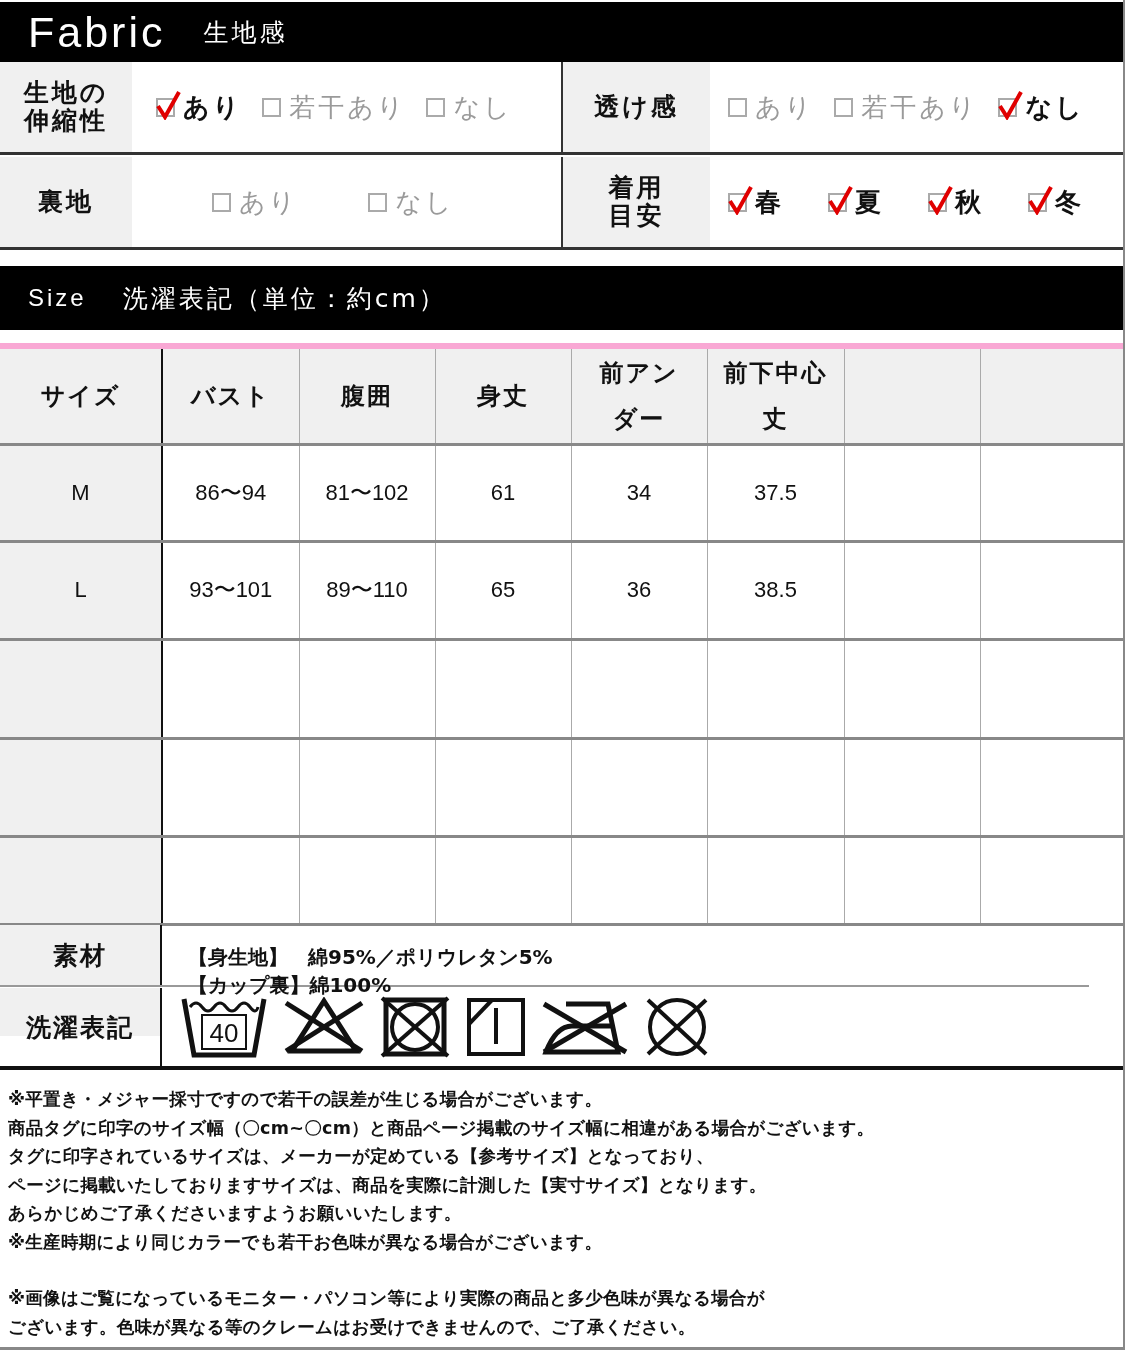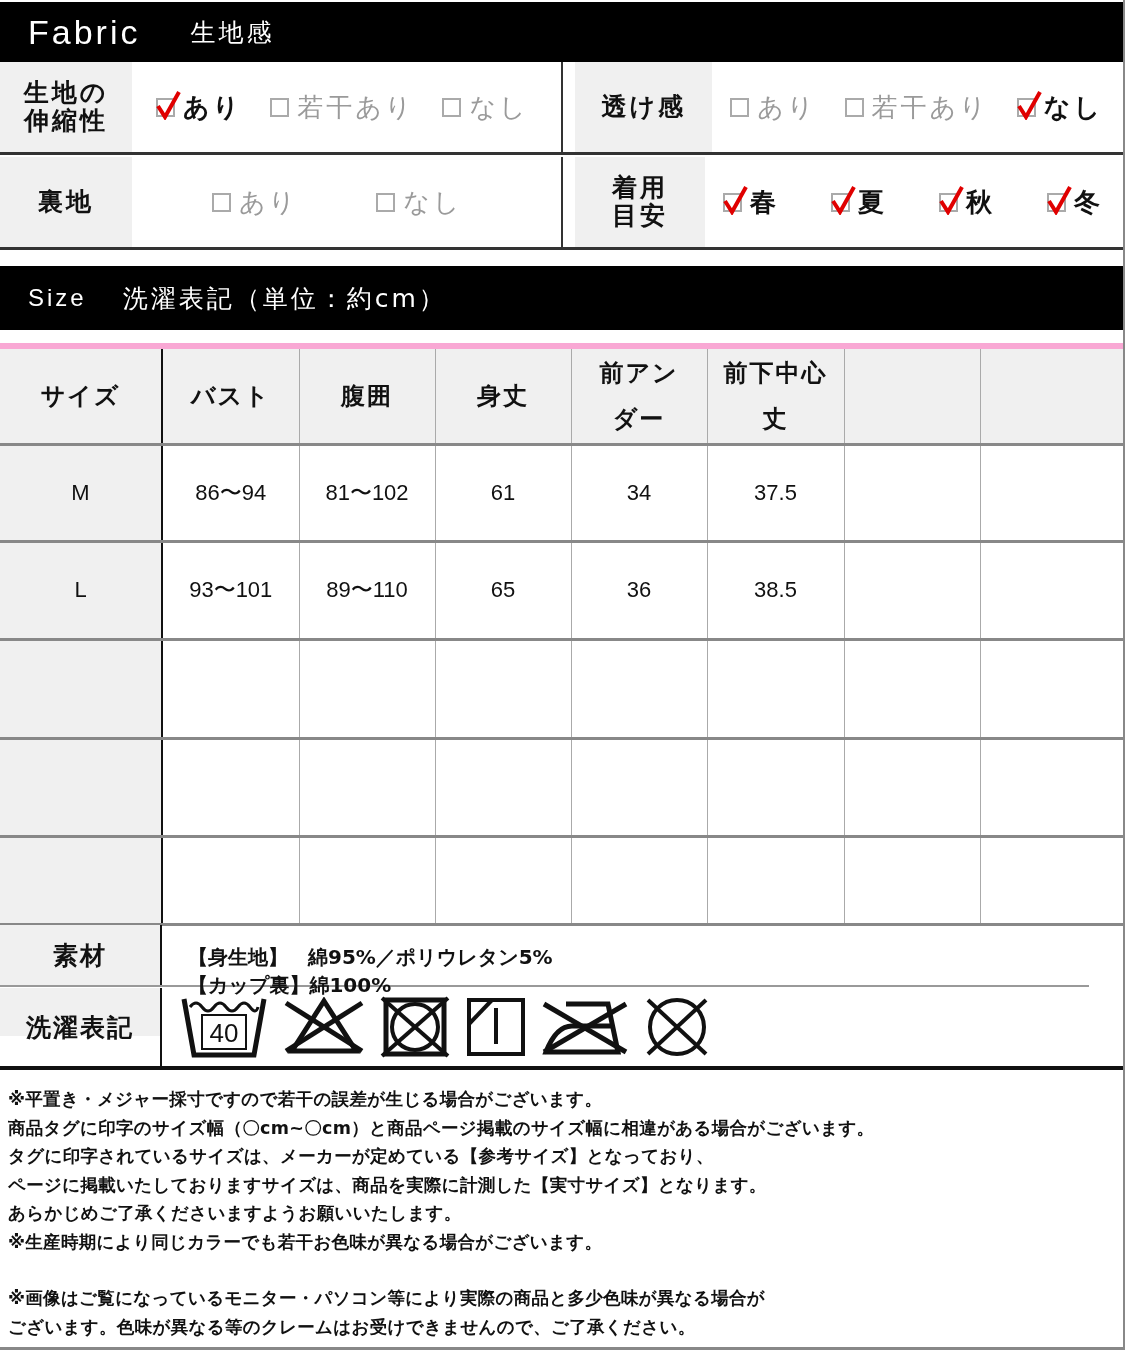--- a/index.html
+++ b/index.html
@@ -1,37 +1,37 @@
 <!DOCTYPE html>
 <html><head>
 <meta charset="utf-8">
 <style>
   * { box-sizing: border-box; margin: 0; padding: 0; }
   html, body { width: 1125px; height: 1350px; background: #ffffff; overflow: hidden; }
   body { font-family: "DejaVu Sans", "Liberation Sans", sans-serif; color: #111; position: relative; }
 
   .banner { position: absolute; left: 0; width: 1123px; background: #000; color: #fff; display: flex; align-items: center; }
   .banner .en { font-family: "Liberation Sans", sans-serif; font-size: 24px; letter-spacing: 3px; margin-left: 28px; }
-  .banner .ja { font-size: 25px; letter-spacing: 3px; margin-left: 50px; }
+  .banner .ja { font-size: 25px; letter-spacing: 3px; margin-left: 38px; }
   #fabric-banner { top: 2px; height: 60px; }
-  #fabric-banner .en { font-size: 34px; }
+  #fabric-banner .en { font-size: 43px; }
   #size-banner { top: 266px; height: 64px; }
   #size-banner .ja { margin-left: 36px; }
 
   
   .fabric { position: absolute; left: 0; top: 62px; width: 1123px; height: 190px; }
   .frow { position: absolute; left: 0; width: 1123px; display: flex; }
   .frow.r1 { top: 0; height: 93px; border-bottom: 3px solid #333; }
   .frow.r2 { top: 95px; height: 93px; border-bottom: 3px solid #333; }
   .fhalf { position: relative; height: 100%; display: flex; }
   .fhalf.left { width: 563px; border-right: 2px solid #333; }
-  .fhalf.right { width: 560px; padding-left: 12px; }
+  .fhalf.right { width: 560px; }
   .flabel { width: 147px; height: 100%; background: #f0f0f0; display: flex; align-items: center; justify-content: center; text-align: center; font-size: 25px; line-height: 28px; letter-spacing: 3px; font-weight: bold; }
   .fhalf.left .flabel { width: 132px; }
-  .fopts { flex: 1; display: flex; align-items: center; padding-left: 24px; gap: 8px; }
+  .fopts { flex: 1; display: flex; align-items: center; padding-left: 24px; }
   .opt { display: flex; align-items: center; font-size: 26px; letter-spacing: 3px; margin-right: 20px; white-space: nowrap; }
   .opt.off { color: #9a9a9a; }
   .opt.on { color: #111; font-weight: bold; }
   .cb { width: 19px; height: 19px; border: 2px solid #aaa; margin-right: 8px; position: relative; flex-shrink: 0; }
   .cb svg { position: absolute; left: -2px; top: -10px; }
 
   
   .stable { position: absolute; left: 0; top: 343px; width: 1123px; border-collapse: collapse; table-layout: fixed; }
   .stable td, .stable th { border-left: 1px solid #aaa; text-align: center; vertical-align: middle; font-weight: normal; }
   .stable tr { border-bottom: 3px solid #888; }

